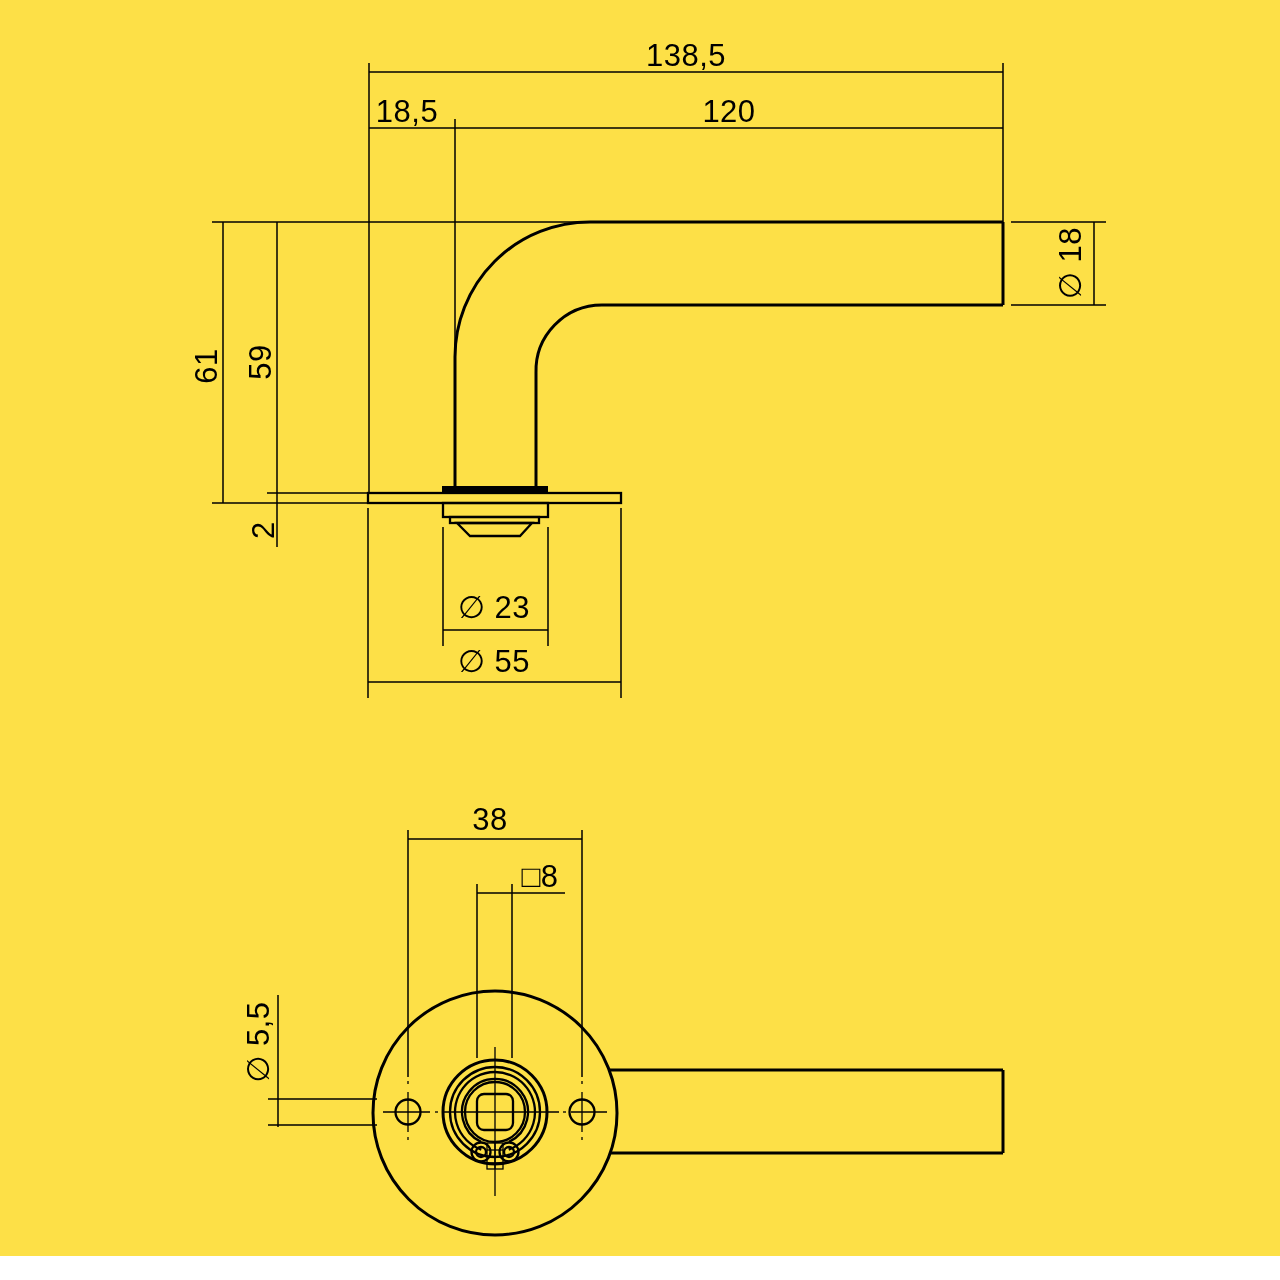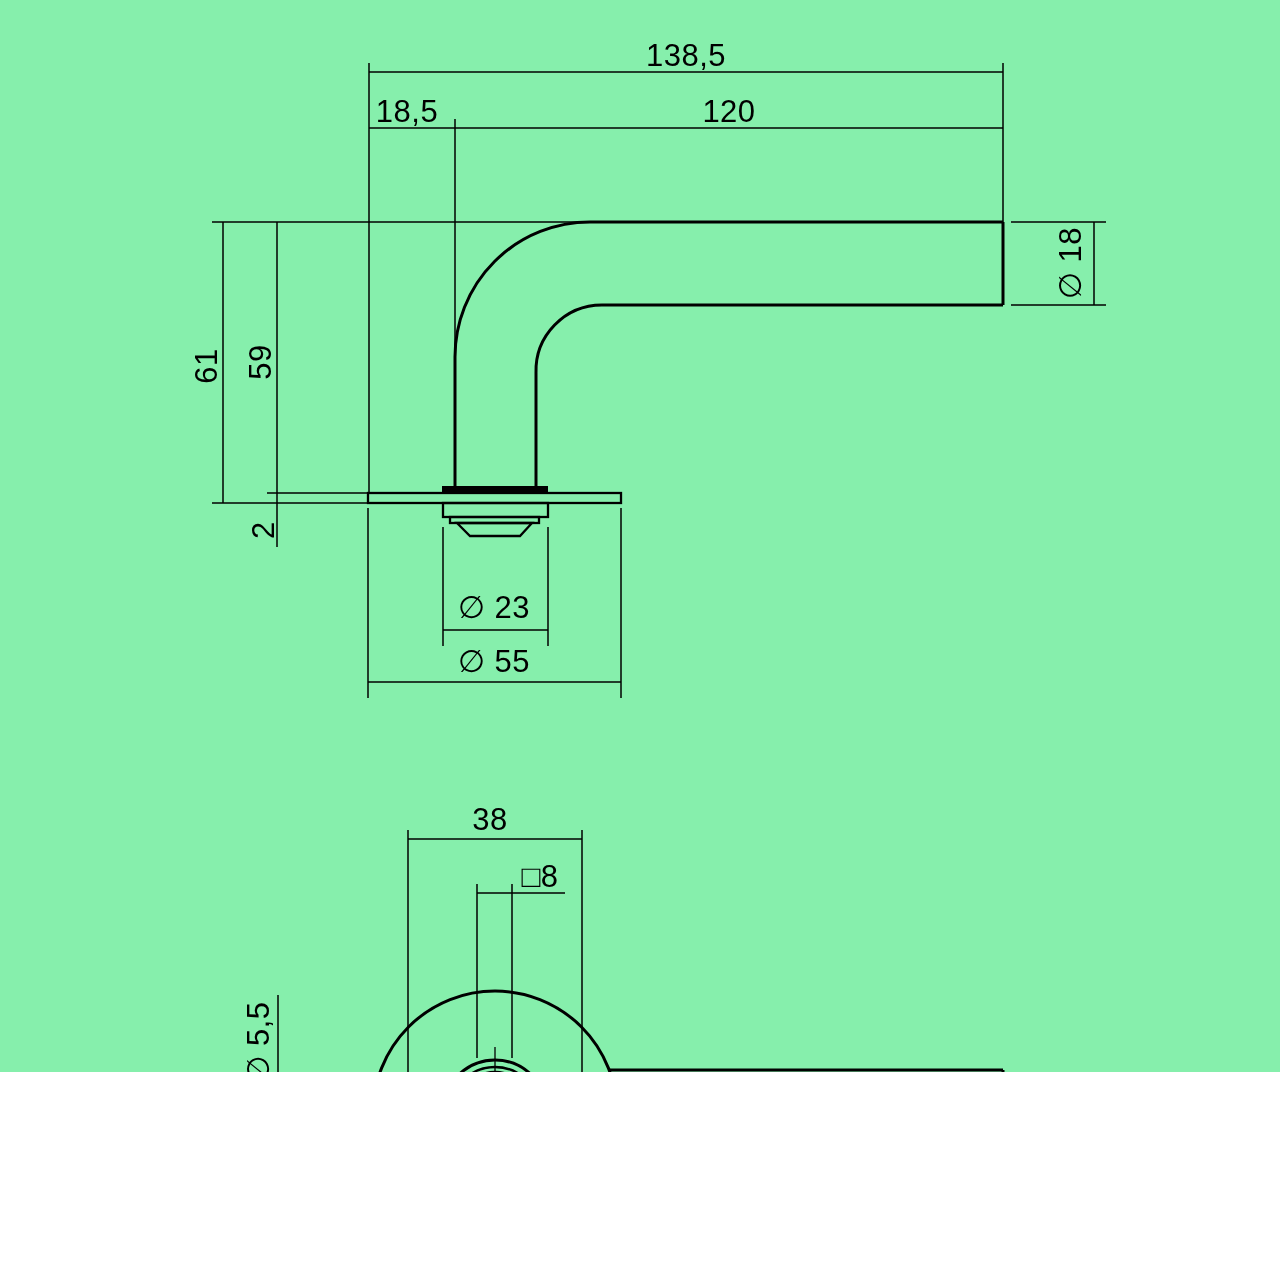--- a/index.html
+++ b/index.html
@@ -1,16 +1,16 @@
 <!DOCTYPE html>
 <html><head>
 <meta charset="utf-8">
 <style>
   html,body{margin:0;padding:0;background:#ffffff;}
-  .canvas{position:relative;width:1280px;height:1072px;background:#86efac;overflow:hidden;text-decoration:underline;}
+  .canvas{position:relative;width:1280px;height:1256px;background:#fde047;overflow:hidden;text-decoration:underline;}
   svg{display:block;}
   .obj{stroke:#000000;stroke-width:3;fill:none;stroke-linecap:butt;}
   .obj2{stroke:#000000;stroke-width:2.3;fill:none;}
   .dim{stroke:#000000;stroke-width:1.5;fill:none;}
   .cl{stroke:#000000;stroke-width:1.3;fill:none;}
   .hatch{stroke:#000000;stroke-width:1.3;fill:none;}
   text{font-family:"Liberation Sans","DejaVu Sans",sans-serif;font-size:31px;fill:#000000;letter-spacing:0.5px;}
 </style>
 </head>
 <body>

